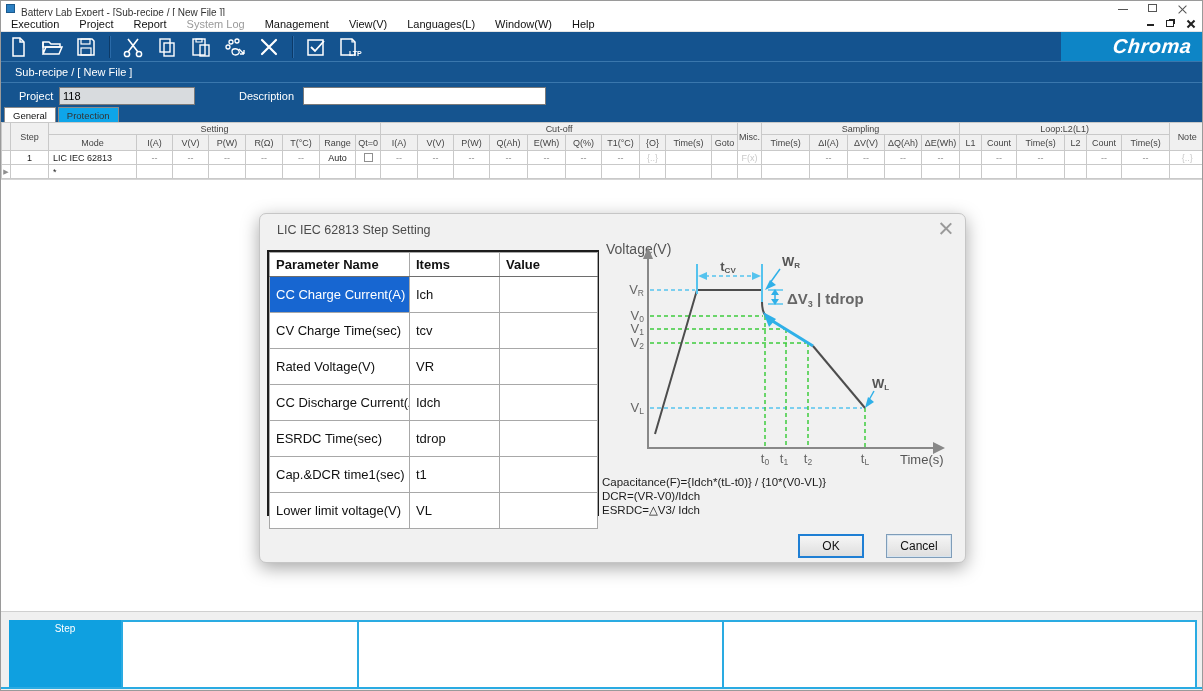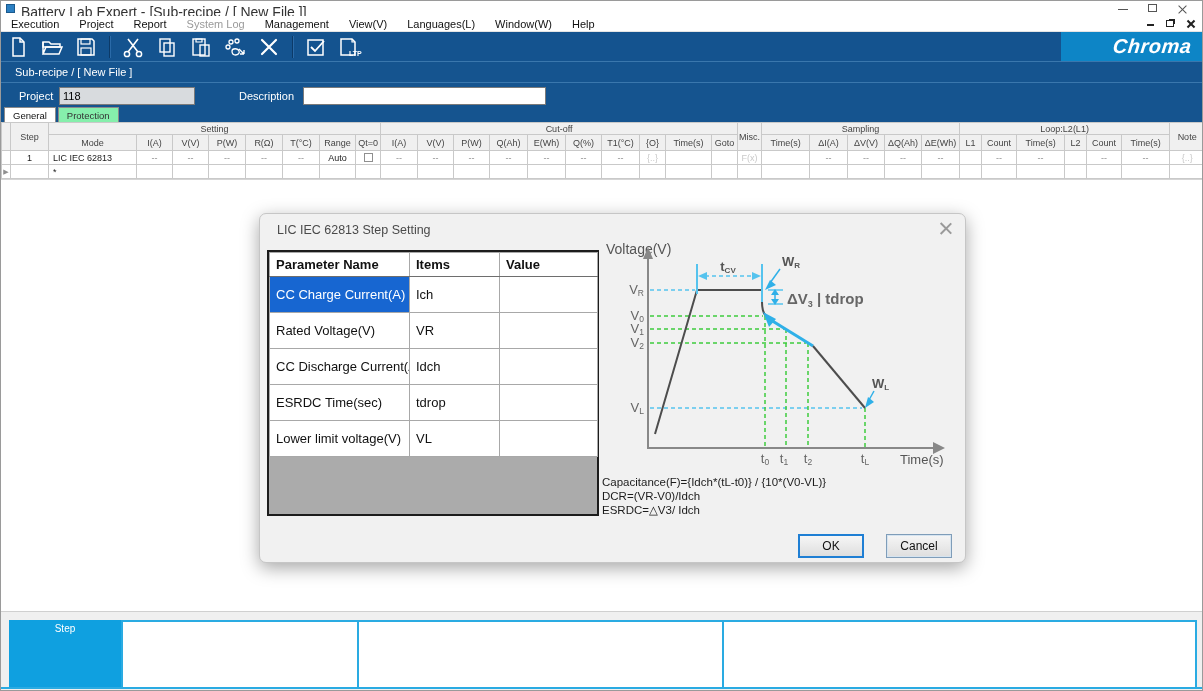--- a/index.html
+++ b/index.html
@@ -2,21 +2,21 @@
 <html><head>
 <meta charset="utf-8">
 <style>
   * { margin:0; padding:0; box-sizing:border-box; }
   html,body { width:1203px; height:691px; overflow:hidden; }
   body { font-family:"Liberation Sans", sans-serif; background:#fff; position:relative; border:1px solid #9a9a9a; }
 
   
   .titlebar { position:absolute; left:0; top:0; width:1203px; height:15px; background:#fff; display:flex; align-items:center; }
   .app-icon { width:9px; height:9px; margin-left:5px; background:#2b7fc2; border:1px solid #1b5a8e; }
-  .titlebar-text { font-size:14px; color:#333; margin-left:6px; white-space:nowrap;margin-top:7px; }
+  .titlebar-text { font-size:10px; color:#333; margin-left:6px; white-space:nowrap;margin-top:7px; }
   .titlebar-controls { margin-left:auto; display:flex; gap:18px; padding-right:14px; }
   .tb-ctl { width:12px; height:10px; position:relative; cursor:default; }
   .glyph-min { border-bottom:1px solid #555; height:6px; width:10px; }
   .glyph-max { width:9px; height:8px; border:1px solid #555; }
   .glyph-close { position:relative; width:10px; height:10px; }
   .glyph-close:before, .glyph-close:after { content:""; position:absolute; left:4px; top:0; width:1px; height:11px; background:#555; }
   .glyph-close:before { transform:rotate(45deg); }
   .glyph-close:after { transform:rotate(-45deg); }
 
   
@@ -44,21 +44,21 @@
   .form-row { position:absolute; left:0; top:25px; width:1203px; height:20px; }
   .lbl { color:#fff; font-size:11px; position:absolute; top:3px; }
   .lbl-project { left:18px; }
   .lbl-desc { left:238px; }
   .inp { position:absolute; top:0; height:18px; border:1px solid #7a7a7a; font-size:11px; padding:0 3px; font-family:"Liberation Sans",sans-serif; }
   .inp-project { left:58px; width:136px; background:#d8dbde; }
   .inp-desc { left:302px; width:243px; background:#fff; }
   .tabs { position:absolute; left:3px; bottom:0; display:flex; }
   .tab { font-size:9.5px; padding:2px 8px 1px; border:1px solid #8a8a8a; border-bottom:none; cursor:pointer; }
   .tab.active { background:#fff; color:#111; position:relative; z-index:2; }
-  .tab.inactive { background:#86efac; color:#333; margin-left:2px; }
+  .tab.inactive { background:#0ea5e9; color:#333; margin-left:2px; }
 
   
   .grid-wrap { position:absolute; left:0; top:121px; width:1203px; }
   table.grid { border-collapse:collapse; table-layout:fixed; width:1203px; font-size:9px; }
   table.grid td { border:1px solid #c9c9c9; overflow:hidden; white-space:nowrap; text-align:center; color:#444; }
   table.grid tr.grp td { height:12px; background:#f0f0f0; }
   table.grid tr.cols td { height:16px; background:#f0f0f0; }
   table.grid tr.data td { height:14px; background:#fff; color:#8f8f8f; }
   table.grid tr.data td.dark { color:#1a1a1a; }
   table.grid tr.data td.mode { text-align:left; padding-left:4px; }
@@ -404,32 +404,42 @@
         <td>Parameter Name</td>
         <td>Items</td>
         <td>Value</td>
       </tr>
       <tr>
         <td class="sel">CC Charge Current(A)</td>
         <td>Ich</td>
         <td></td>
       </tr>
       <tr>
+        <td>CV Charge Time(sec)</td>
+        <td>tcv</td>
+        <td></td>
+      </tr>
+      <tr>
         <td>Rated Voltage(V)</td>
         <td>VR</td>
         <td></td>
       </tr>
       <tr>
         <td>CC Discharge Current(A)</td>
         <td>Idch</td>
         <td></td>
       </tr>
       <tr>
         <td>ESRDC Time(sec)</td>
         <td>tdrop</td>
+        <td></td>
+      </tr>
+      <tr>
+        <td>Cap.&amp;DCR time1(sec)</td>
+        <td>t1</td>
         <td></td>
       </tr>
       <tr>
         <td>Lower limit voltage(V)</td>
         <td>VL</td>
         <td></td>
       </tr>
     </tbody>
       </table>
   </div>

